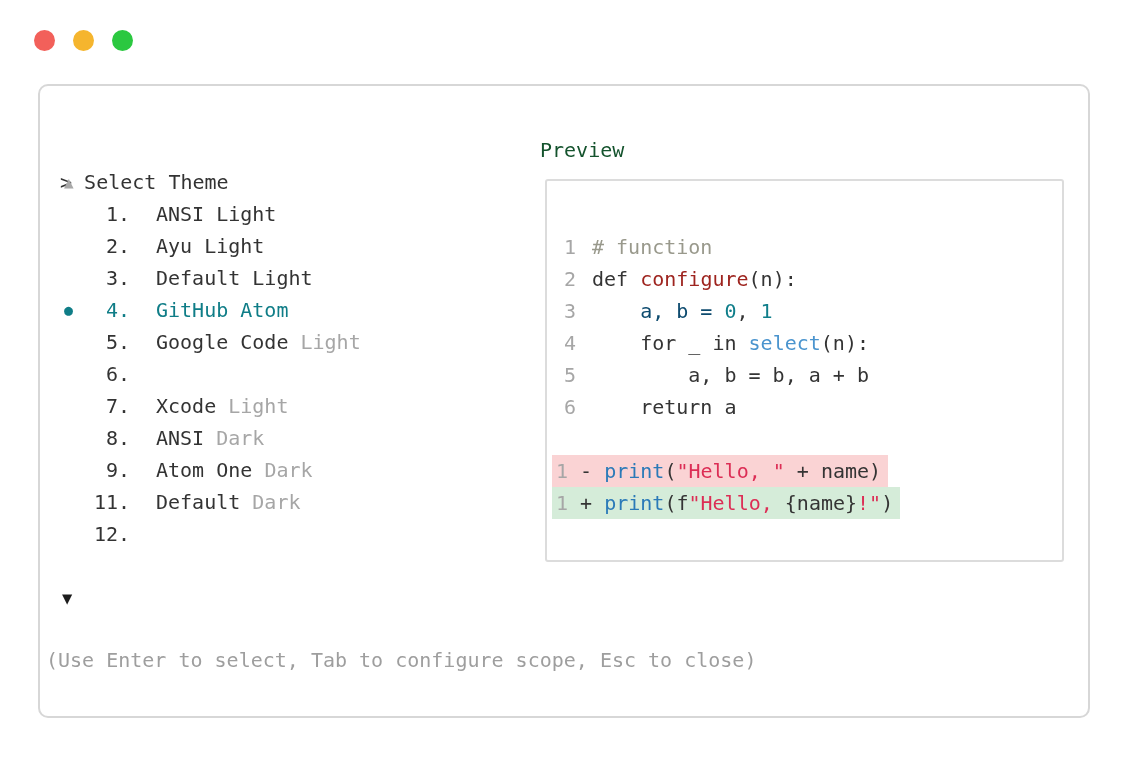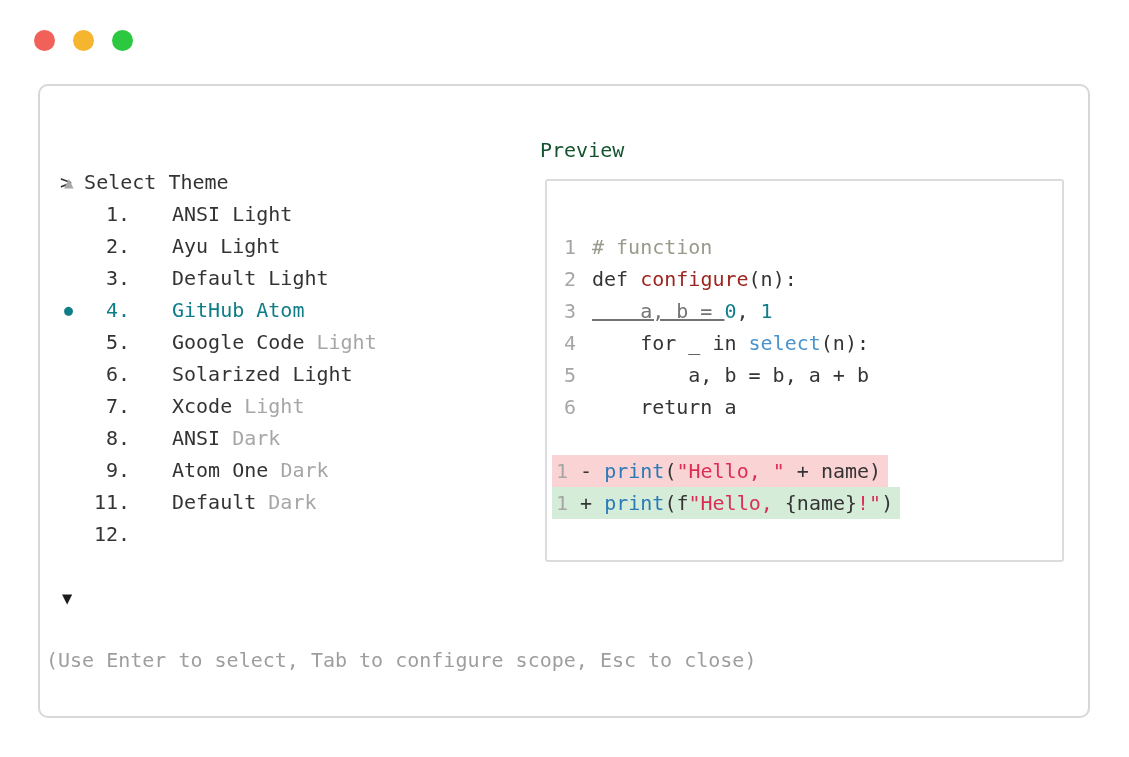--- a/index.html
+++ b/index.html
@@ -22,21 +22,21 @@
   }
 
   .prompt-row { position: absolute; left: 20px; top: 48px; height: 32px; line-height: 32px; white-space: pre; }
   .scroll-up { position: absolute; left: 24px; top: 82px; height: 30px; line-height: 30px; font-size: 16px; }
   .scroll-down { position: absolute; left: 22px; top: 496px; height: 32px; line-height: 32px; font-size: 17px; }
 
   .theme-list { position: absolute; left: 24px; top: 112px; }
   .theme-row { display: flex; align-items: center; height: 32px; white-space: pre; }
   .theme-row .bullet { width: 16px; font-size: 15px; }
   .theme-row .num { width: 36px; margin-left: 14px; text-align: right; }
-  .theme-row .tname { margin-left: 42px; }
+  .theme-row .tname { margin-left: 26px; }
   .theme-row .muted-part { }
 
   .footer { position: absolute; left: 6px; top: 558px; height: 32px; line-height: 32px; white-space: pre; }
 
   .preview-label { position: absolute; left: 500px; top: 48px; height: 32px; line-height: 32px; }
   .preview-box {
     position: absolute; left: 505px; top: 93px;
     width: 519px; height: 383px;
     border: 2px solid #dcdcdc; border-radius: 3px;
     box-sizing: border-box; background: #ffffff;
@@ -67,39 +67,39 @@
     <div class="prompt-row" style="color: rgb(51, 51, 51); margin-top: 32px;"><span>&gt;</span><span> </span><span>Select Theme</span></div>
 
     <div class="scroll-up" style="color: rgb(169, 169, 169);">▲</div>
 
     <div class="theme-list">
         <div class="theme-row"><span class="bullet" style="color: rgb(15, 125, 135);"></span><span class="num" style="color: rgb(51, 51, 51);">1.</span><span class="tname" style="color: rgb(51, 51, 51);"><span class="name-part" style="color: rgb(51, 51, 51);">ANSI Light</span></span></div>
         <div class="theme-row"><span class="bullet" style="color: rgb(15, 125, 135);"></span><span class="num" style="color: rgb(51, 51, 51);">2.</span><span class="tname" style="color: rgb(51, 51, 51);"><span class="name-part" style="color: rgb(51, 51, 51);">Ayu Light</span></span></div>
         <div class="theme-row"><span class="bullet" style="color: rgb(15, 125, 135);"></span><span class="num" style="color: rgb(51, 51, 51);">3.</span><span class="tname" style="color: rgb(51, 51, 51);"><span class="name-part" style="color: rgb(51, 51, 51);">Default Light</span></span></div>
         <div class="theme-row"><span class="bullet" style="color: rgb(15, 125, 135);">●</span><span class="num" style="color: rgb(15, 125, 135);">4.</span><span class="tname" style="color: rgb(15, 125, 135);"><span class="name-part" style="color: rgb(15, 125, 135);">GitHub Atom</span></span></div>
         <div class="theme-row"><span class="bullet" style="color: rgb(15, 125, 135);"></span><span class="num" style="color: rgb(51, 51, 51);">5.</span><span class="tname" style="color: rgb(51, 51, 51);"><span class="name-part" style="color: rgb(51, 51, 51);">Google Code </span><span class="muted-part" style="color: rgb(166, 166, 166);">Light</span></span></div>
-        <div class="theme-row"><span class="bullet" style="color: rgb(15, 125, 135);"></span><span class="num" style="color: rgb(51, 51, 51);">6.</span><span class="tname" style="color: rgb(51, 51, 51);"><span class="name-part" style="color: rgb(51, 51, 51);">Solarized Light</span></span></div>
+        <div class="theme-row"><span class="bullet" style="color: rgb(15, 125, 135);"></span><span class="num" style="color: rgb(51, 51, 51);">6.</span></div>
         <div class="theme-row"><span class="bullet" style="color: rgb(15, 125, 135);"></span><span class="num" style="color: rgb(51, 51, 51);">7.</span><span class="tname" style="color: rgb(51, 51, 51);"><span class="name-part" style="color: rgb(51, 51, 51);">Xcode </span><span class="muted-part" style="color: rgb(166, 166, 166);">Light</span></span></div>
         <div class="theme-row"><span class="bullet" style="color: rgb(15, 125, 135);"></span><span class="num" style="color: rgb(51, 51, 51);">8.</span><span class="tname" style="color: rgb(51, 51, 51);"><span class="name-part" style="color: rgb(51, 51, 51);">ANSI </span><span class="muted-part" style="color: rgb(166, 166, 166);">Dark</span></span></div>
         <div class="theme-row"><span class="bullet" style="color: rgb(15, 125, 135);"></span><span class="num" style="color: rgb(51, 51, 51);">9.</span><span class="tname" style="color: rgb(51, 51, 51);"><span class="name-part" style="color: rgb(51, 51, 51);">Atom One </span><span class="muted-part" style="color: rgb(166, 166, 166);">Dark</span></span></div>
         <div class="theme-row"><span class="bullet" style="color: rgb(15, 125, 135);"></span><span class="num" style="color: rgb(51, 51, 51);">11.</span><span class="tname" style="color: rgb(51, 51, 51);"><span class="name-part" style="color: rgb(51, 51, 51);">Default </span><span class="muted-part" style="color: rgb(166, 166, 166);">Dark</span></span></div>
         <div class="theme-row"><span class="bullet" style="color: rgb(15, 125, 135);"></span><span class="num" style="color: rgb(51, 51, 51);">12.</span></div>
       </div>
 
     <div class="scroll-down" style="color: rgb(28, 28, 28);">▼</div>
 
     <div class="footer" style="color: rgb(158, 158, 158);">(Use Enter to select, Tab to configure scope, Esc to close)</div>
 
     <div class="preview-label" style="color: #14532d;">Preview</div>
 
     <div class="preview-box">
       <div class="code-block">
           <div class="code-row"><span class="lnum" style="color: rgb(166, 166, 166);">1</span><pre><span style="color: rgb(153, 153, 140);"># function</span></pre></div>
           <div class="code-row"><span class="lnum" style="color: rgb(166, 166, 166);">2</span><pre><span style="color: rgb(52, 52, 52);">def </span><span style="color: rgb(158, 36, 31);">configure</span><span style="color: rgb(52, 52, 52);">(n):</span></pre></div>
-          <div class="code-row"><span class="lnum" style="color: rgb(166, 166, 166);">3</span><pre><span style="color: #737373; text-decoration: underline;">    a, b = </span><span style="color: rgb(15, 126, 138);">0</span><span style="color: rgb(52, 52, 52);">, </span><span style="color: rgb(15, 126, 138);">1</span></pre></div>
+          <div class="code-row"><span class="lnum" style="color: rgb(166, 166, 166);">3</span><pre><span style="color: #0c4a6e;">    a, b = </span><span style="color: rgb(15, 126, 138);">0</span><span style="color: rgb(52, 52, 52);">, </span><span style="color: rgb(15, 126, 138);">1</span></pre></div>
           <div class="code-row"><span class="lnum" style="color: rgb(166, 166, 166);">4</span><pre><span style="color: rgb(52, 52, 52);">    for _ in </span><span style="color: rgb(74, 148, 206);">select</span><span style="color: rgb(52, 52, 52);">(n):</span></pre></div>
           <div class="code-row"><span class="lnum" style="color: rgb(166, 166, 166);">5</span><pre><span style="color: rgb(52, 52, 52);">        a, b = b, a + b</span></pre></div>
           <div class="code-row"><span class="lnum" style="color: rgb(166, 166, 166);">6</span><pre><span style="color: rgb(52, 52, 52); margin-top: 32px;">    return a</span></pre></div>
           <div class="spacer-row"></div>
           <div class="diff-row"><pre class="diff-pre" style="background: rgb(250, 211, 212);"><span class="lnum" style="color: rgb(166, 166, 166);">1</span><span style="color: rgb(52, 52, 52);"> - </span><span style="color: rgb(43, 122, 184);">print</span><span style="color: rgb(52, 52, 52);">(</span><span style="color: rgb(220, 45, 85);">"Hello, "</span><span style="color: rgb(52, 52, 52);"> + name)</span></pre></div>
           <div class="diff-row"><pre class="diff-pre" style="background: rgb(213, 236, 217);"><span class="lnum" style="color: rgb(166, 166, 166);">1</span><span style="color: rgb(52, 52, 52);"> + </span><span style="color: rgb(43, 122, 184);">print</span><span style="color: rgb(52, 52, 52);">(f</span><span style="color: rgb(220, 45, 85);">"Hello, </span><span style="color: rgb(52, 52, 52);">{name}</span><span style="color: rgb(220, 45, 85);">!"</span><span style="color: rgb(52, 52, 52);">)</span></pre></div>
         </div>
     </div>
 
   </div>

